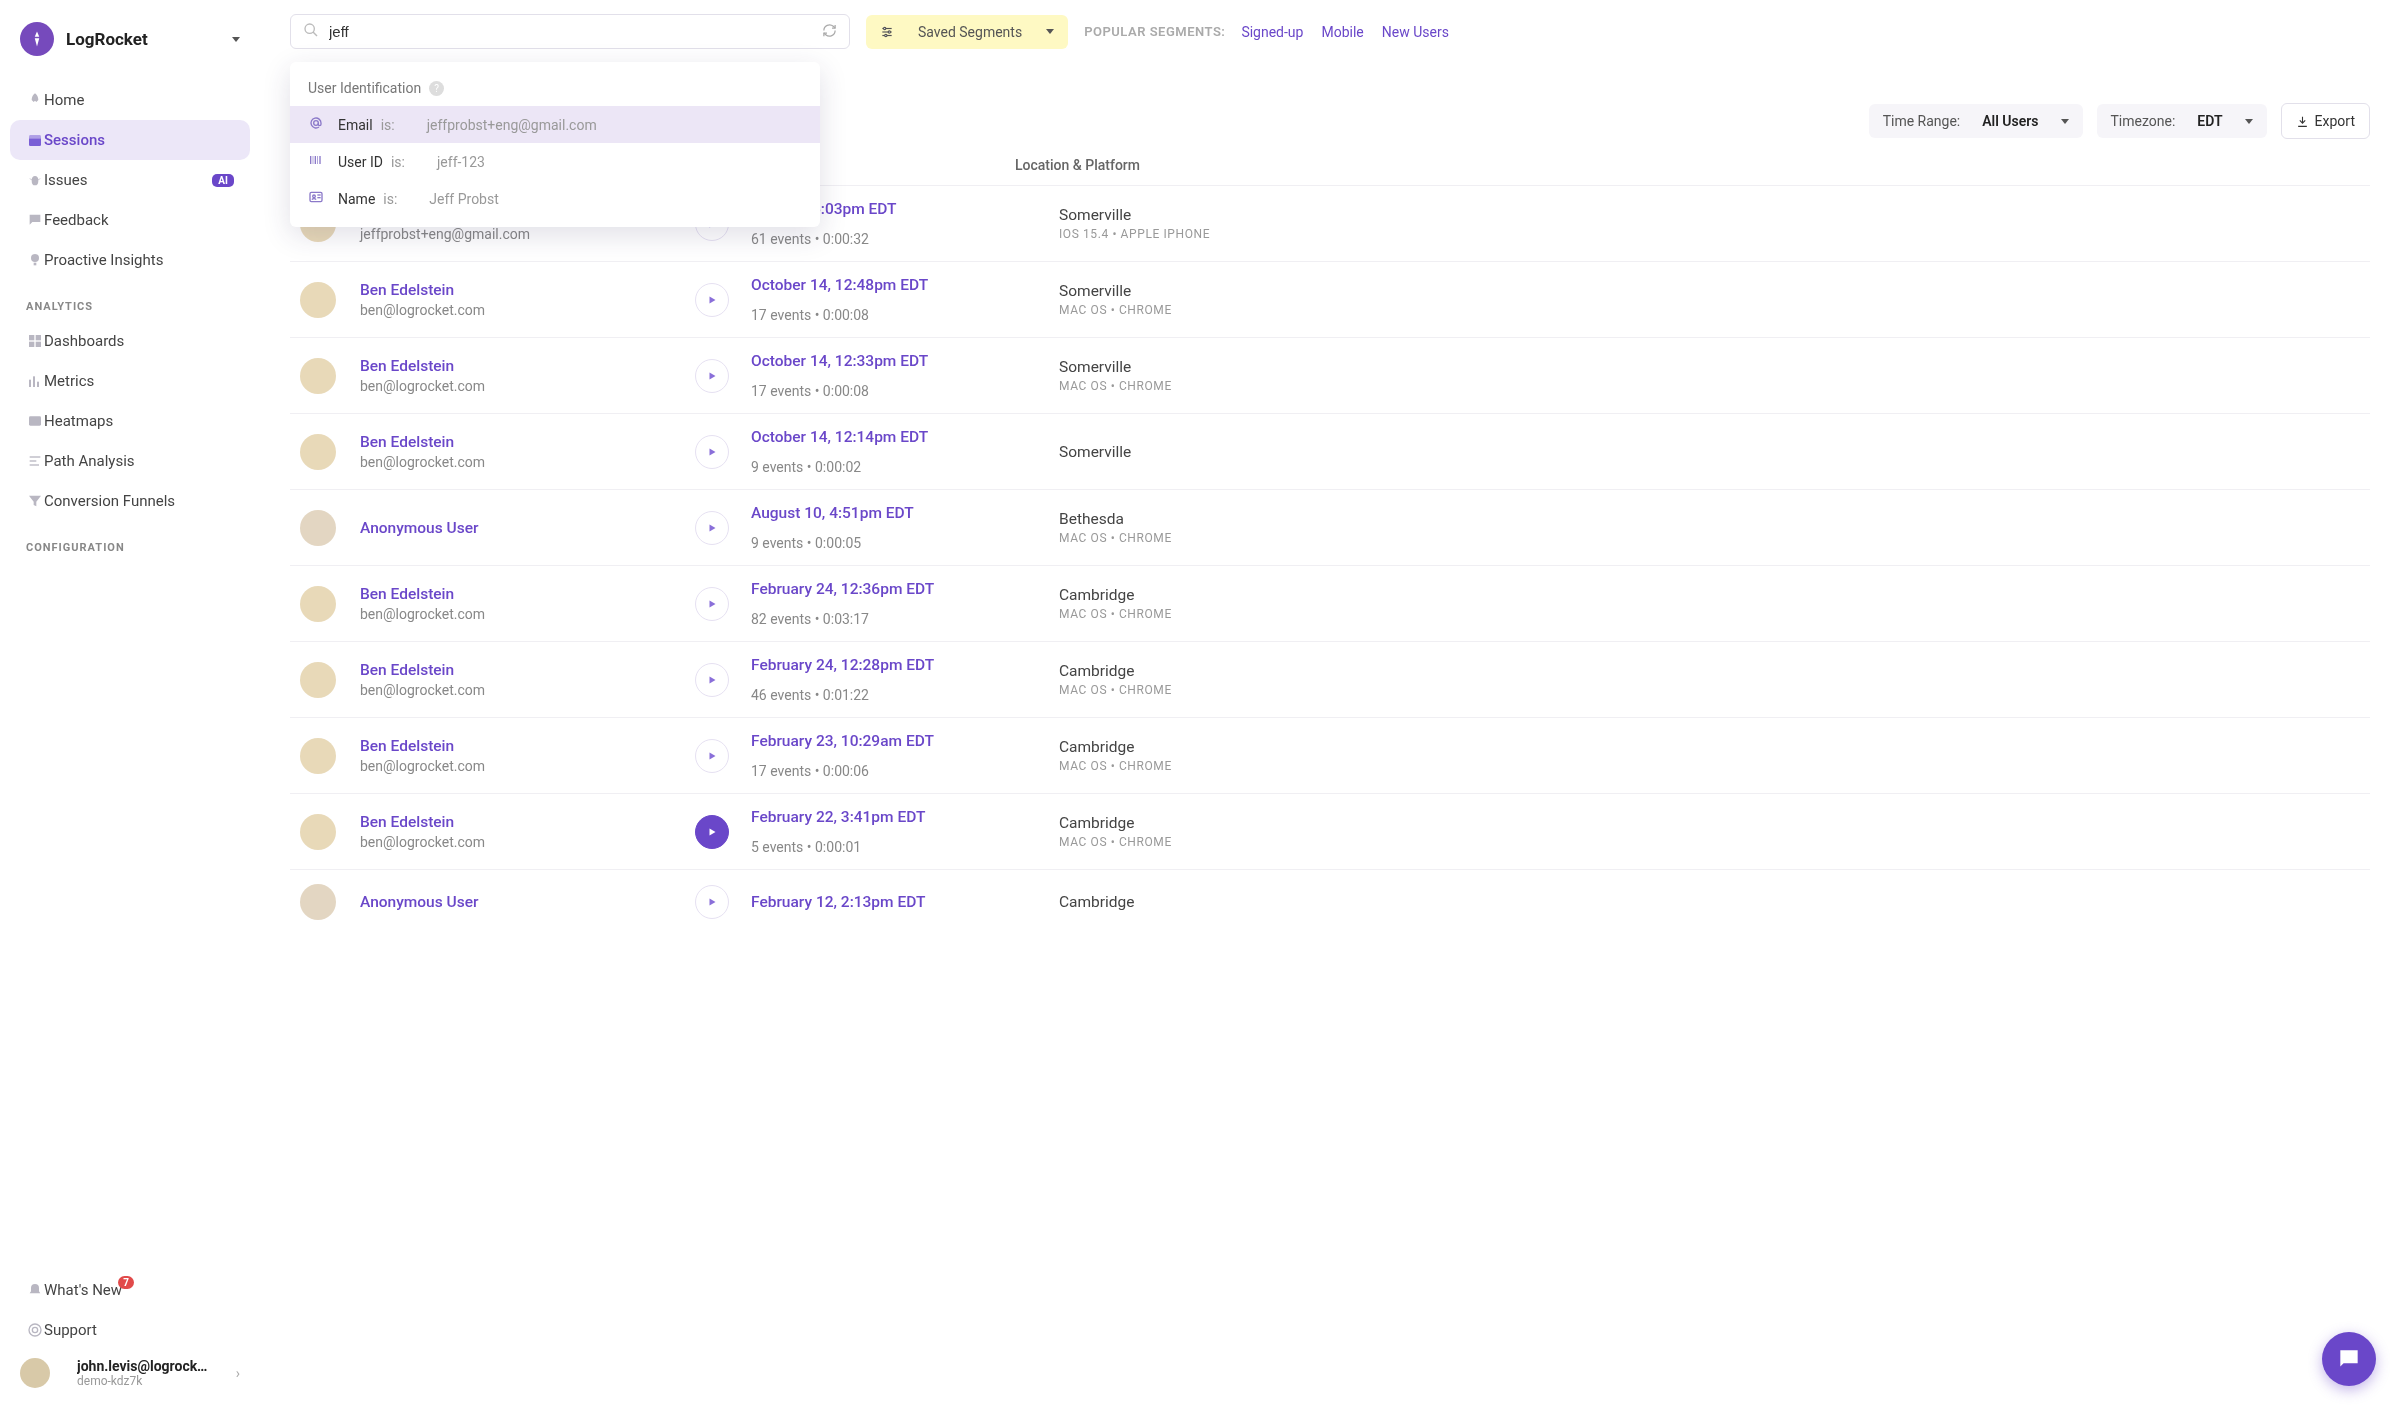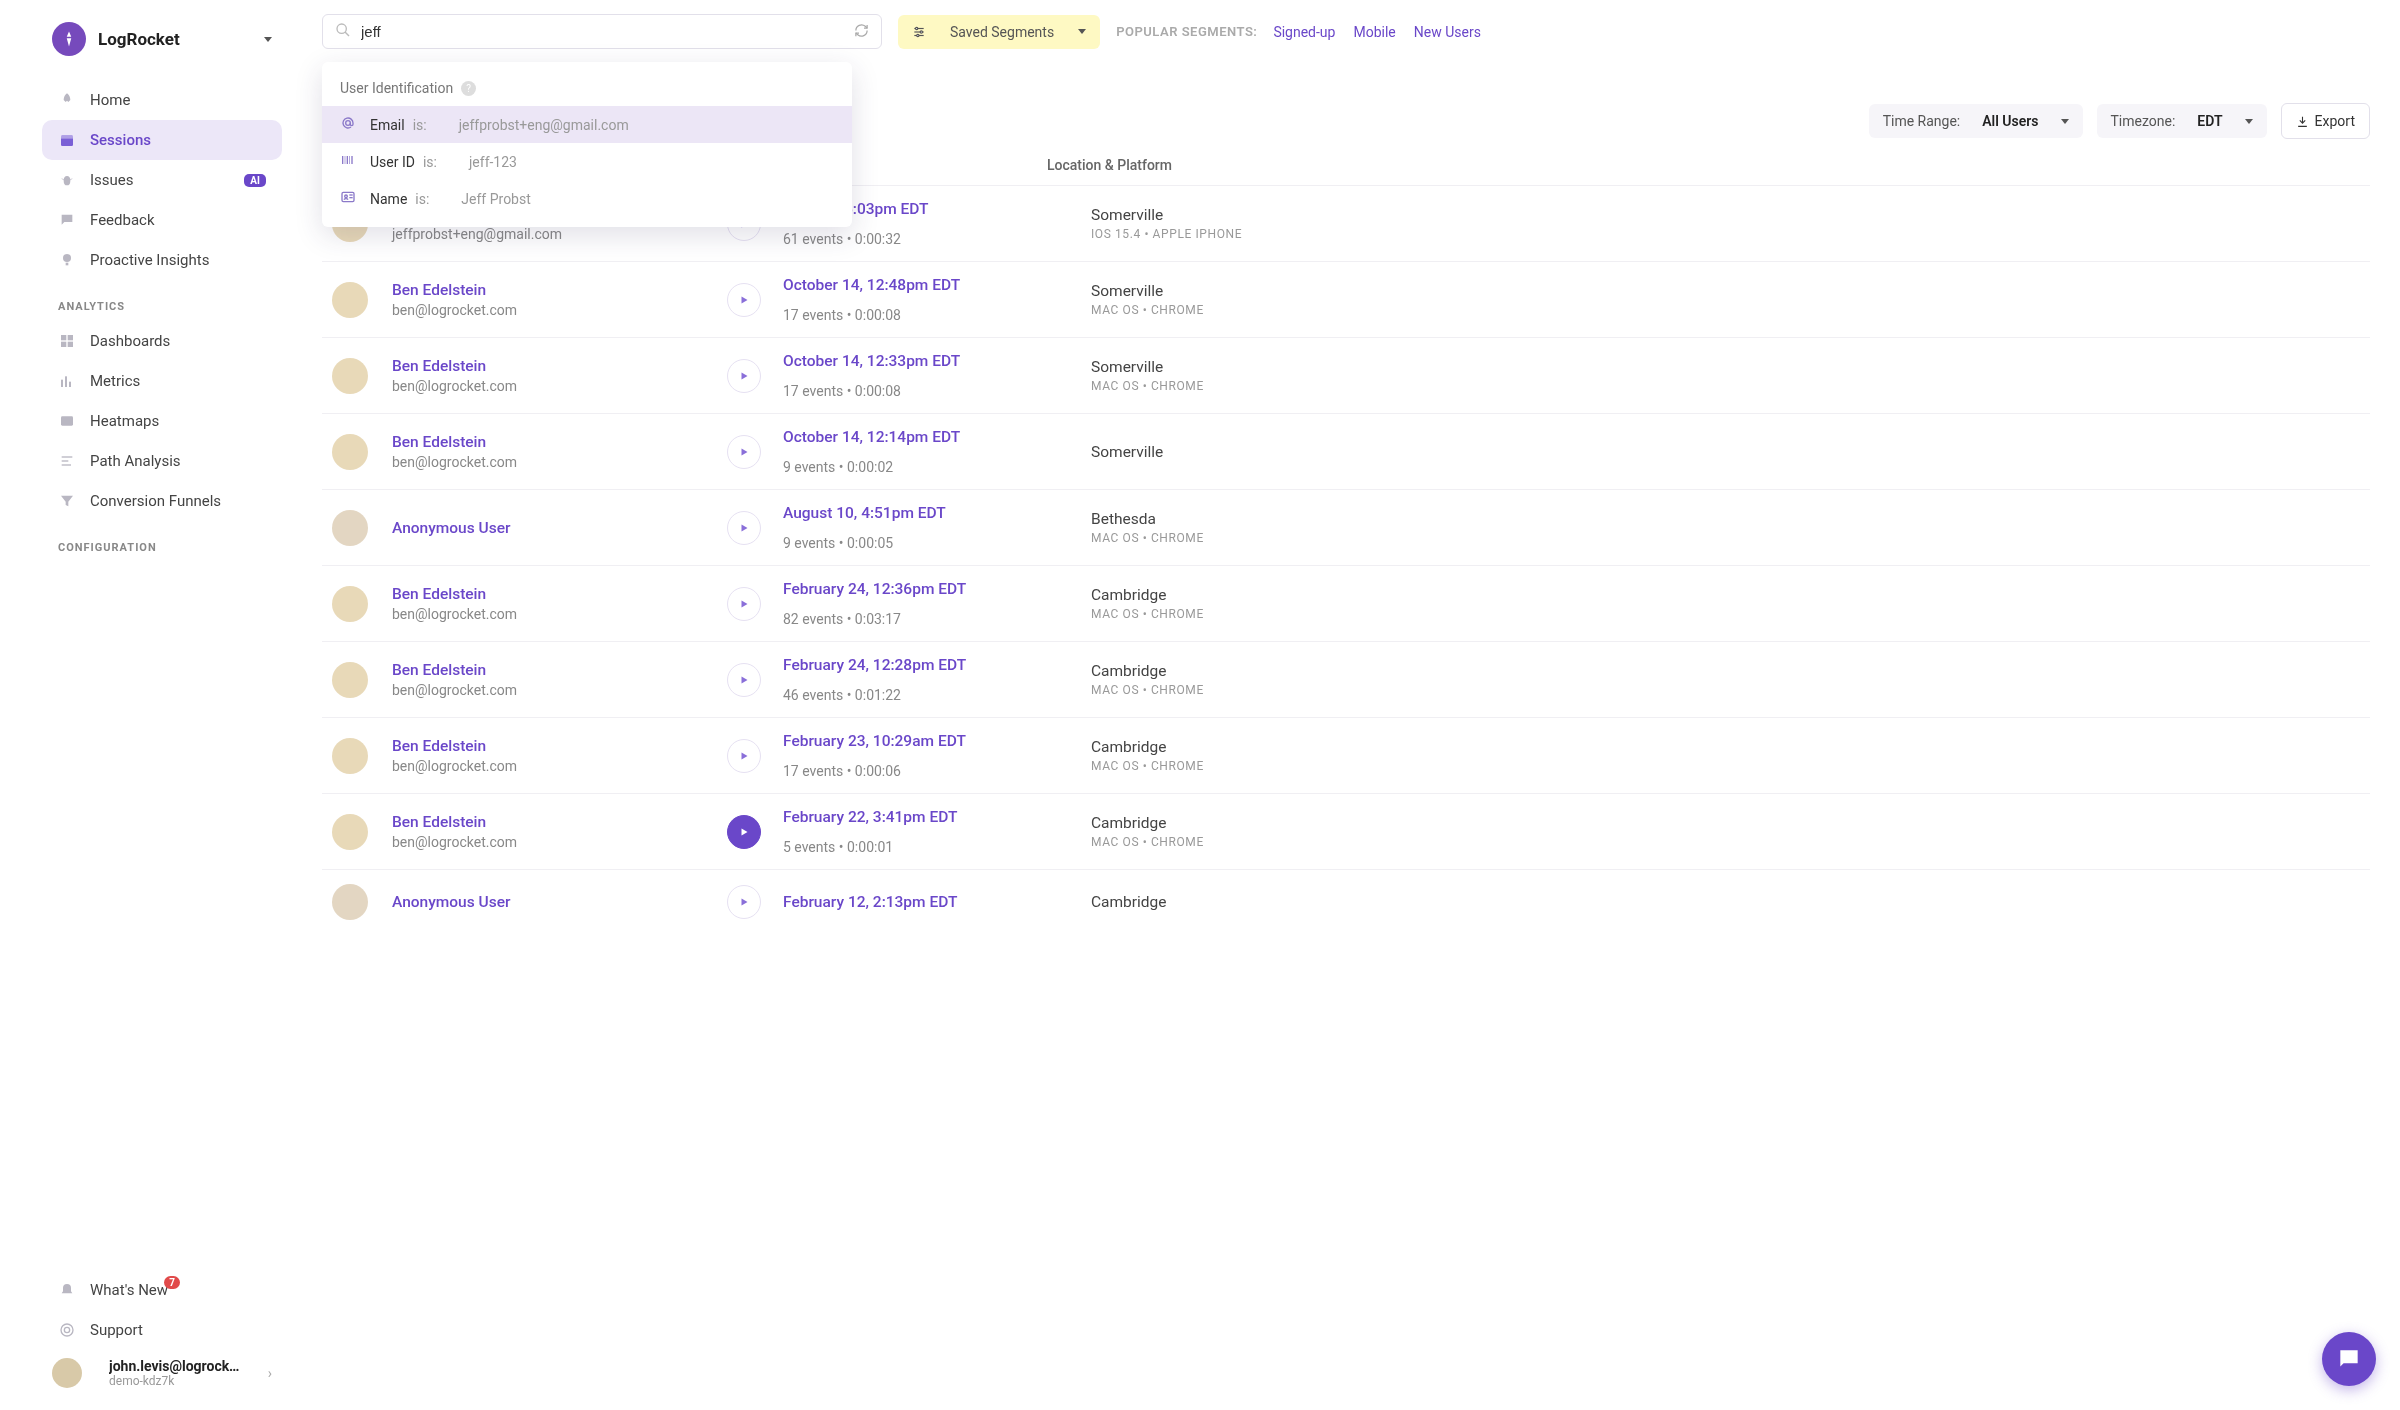--- a/index.html
+++ b/index.html
@@ -1,24 +1,24 @@
 <!DOCTYPE html>
 <html><head>
 <meta charset="utf-8">
 <style>
 * { box-sizing: border-box; margin: 0; padding: 0; }
 body { font-family: -apple-system, BlinkMacSystemFont, "Segoe UI", Roboto, sans-serif; background: #fff; color: #333; font-size: 14px; }
-.app { display: flex; min-height: 100vh; padding-left: 32px; }
+.app { display: flex; min-height: 100vh; }
 .sidebar { width: 260px; padding: 14px 10px; display: flex; flex-direction: column; }
 .brand { display: flex; align-items: center; gap: 12px; padding: 8px 10px 24px; }
 .brand-logo { width: 34px; height: 34px; border-radius: 50%; background: #764abc; display: flex; align-items: center; justify-content: center; }
 .brand-logo svg { width: 18px; height: 18px; fill: #fff; }
 .brand-name { font-weight: 700; font-size: 17px; color: #222; }
 .brand-caret { margin-left: auto; color: #555; }
-.nav-item { display: flex; align-items: center; gap: 14px; padding: 11px 16px; border-radius: 10px; color: #444; cursor: pointer; font-size: 15px; }
+.nav-item { display: flex; align-items: center; padding: 11px 16px; border-radius: 10px; color: #444; cursor: pointer; font-size: 15px; }
 .nav-item.active { background: #ece7f8; color: #6a47c9; font-weight: 500; }
 .nav-icon { width: 18px; height: 18px; display: inline-flex; align-items: center; justify-content: center; color: #b9b7c2; }
 .nav-item.active .nav-icon { color: #7a5fd6; }
 .nav-section { font-size: 11px; letter-spacing: 1px; color: #888; font-weight: 700; padding: 20px 16px 8px; }
 .nav-badge { margin-left: auto; background: #6a47c9; color: #fff; border-radius: 5px; font-size: 10px; padding: 1px 6px; font-weight: 700; }
 .nav-count { position: relative; }
 .nav-count-badge { position: absolute; top: -5px; right: -12px; background: #e14a4a; color: #fff; border-radius: 10px; font-size: 10px; padding: 1px 5px; font-weight: 700; }
 .sidebar-spacer { flex: 1; }
 .user-row { display: flex; align-items: center; gap: 27px; padding: 8px 10px; }
 .user-avatar { width: 30px; height: 30px; border-radius: 50%; background: #d8c9a8; }

